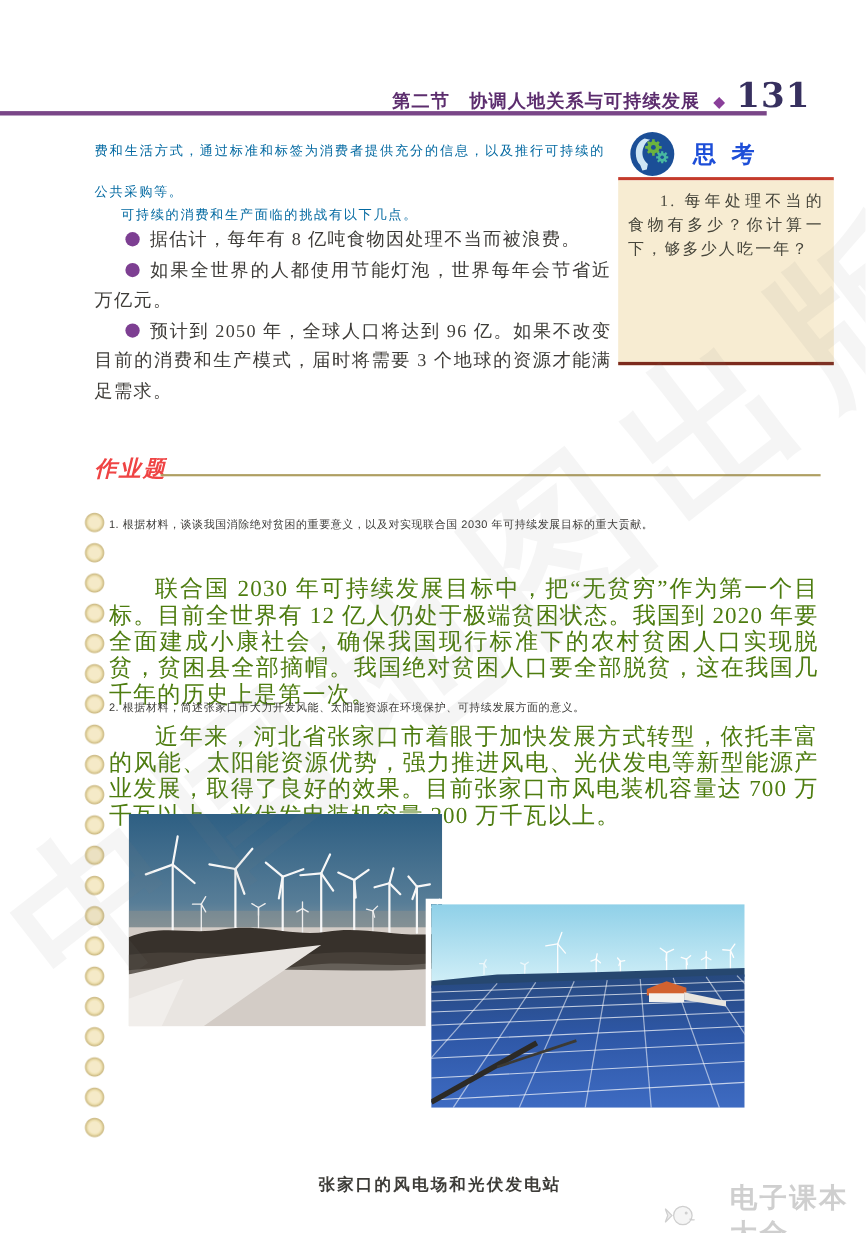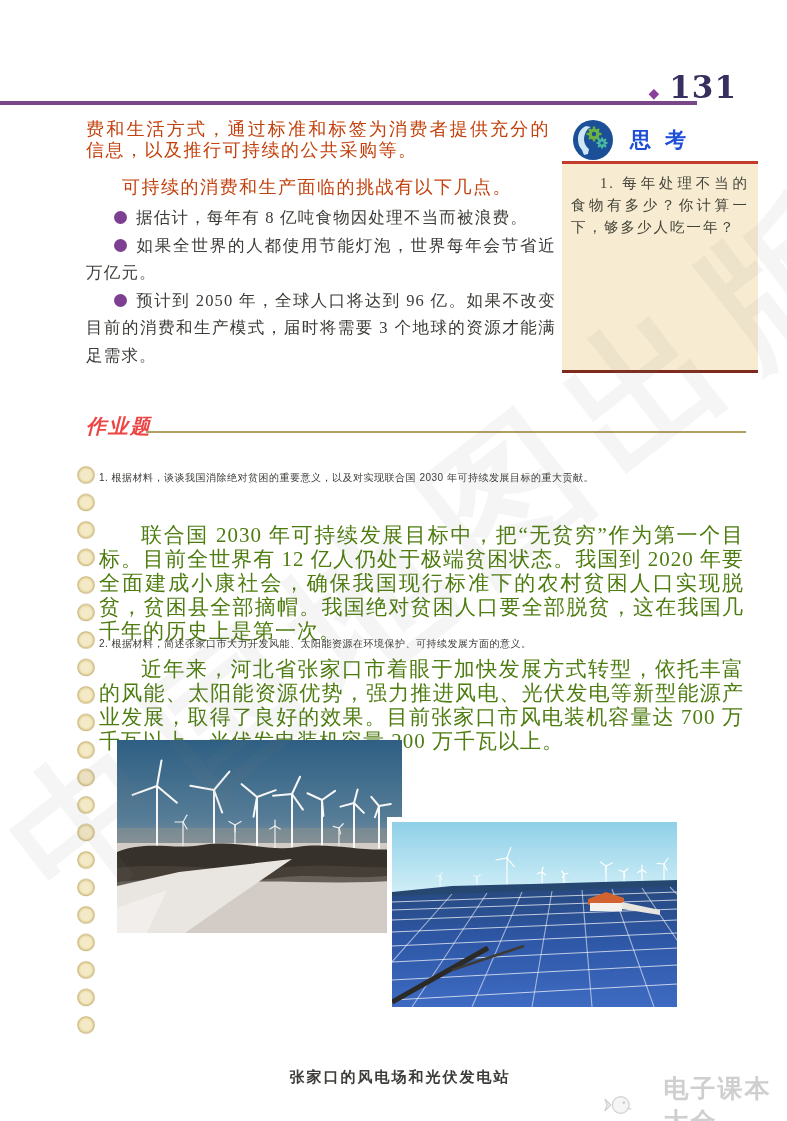--- a/index.html
+++ b/index.html
@@ -25,21 +25,21 @@
     color:#37305f; font-weight:bold; letter-spacing:1px;text-align:right;
   }
   .header-rule {
     position:absolute; top:101px; left:0; width:697px; height:4px;
     background:#7a4688;
   }
 
   
   .bodytext {
     position:absolute; left:86px; width:464px;
-    font-size:18px; line-height:21px; color:#c2410c;
+    font-size:12px; line-height:37px; color:#0369a1;
     text-align:justify; letter-spacing:1.5px;
   }
   .p1 { top:119px; }
   .p2 { top:177px; text-indent:2em; }
   .bullets { position:absolute; left:86px; top:204px; width:470px; }
   .bullet-line {
     font-size:16.5px; line-height:27.5px; color:#3e3c38;
     text-align:justify; letter-spacing:1.2px; text-indent:1.7em;
   }
   .dot {
@@ -56,21 +56,21 @@
   .think-title {
     font-family:"Liberation Sans","DejaVu Sans",sans-serif;
     font-weight:bold; font-size:21px; color:#1d4ed8;
     letter-spacing:14px; margin-left:16px;
   }
   .think-rule {
     position:absolute; left:562px; top:161px; width:196px; height:3px;
     background:#c43b2c;
   }
   .think-box {
-    position:absolute; left:562px; top:164px; width:196px; height:209px;
+    position:absolute; left:562px; top:164px; width:196px; height:168px;
     background:#f7ecd2; border-bottom:3px solid #7d2b1d;
     padding:8px 9px 0 9px;
   }
   .think-box p {
     font-size:14.5px; line-height:22px; color:#45443a;
     text-indent:2em; text-align:justify; letter-spacing:2px;
   }
 
   
   .hw-heading {
@@ -138,20 +138,21 @@
     font-family:"Liberation Sans","DejaVu Sans",sans-serif;
     font-size:25px; font-weight:bold; color:#cfcfcf; letter-spacing:2px;margin-left:21px;
   }
 </style>
 </head>
 <body>
 
 <div id="page">
 
   <div class="header-row">
+    <span class="section-title">第二节　协调人地关系与可持续发展</span>
     <span class="header-diamond">◆</span>
     <span class="page-number">131</span>
   </div>
   <div class="header-rule"></div>
 
   <p class="bodytext p1">费和生活方式，通过标准和标签为消费者提供充分的信息，以及推行可持续的公共采购等。</p>
   <p class="bodytext p2">可持续的消费和生产面临的挑战有以下几点。</p>
 
   <div class="bullets">
     <p class="bullet-line"><span class="dot"></span><span>据估计，每年有 8 亿吨食物因处理不当而被浪费。</span></p>

